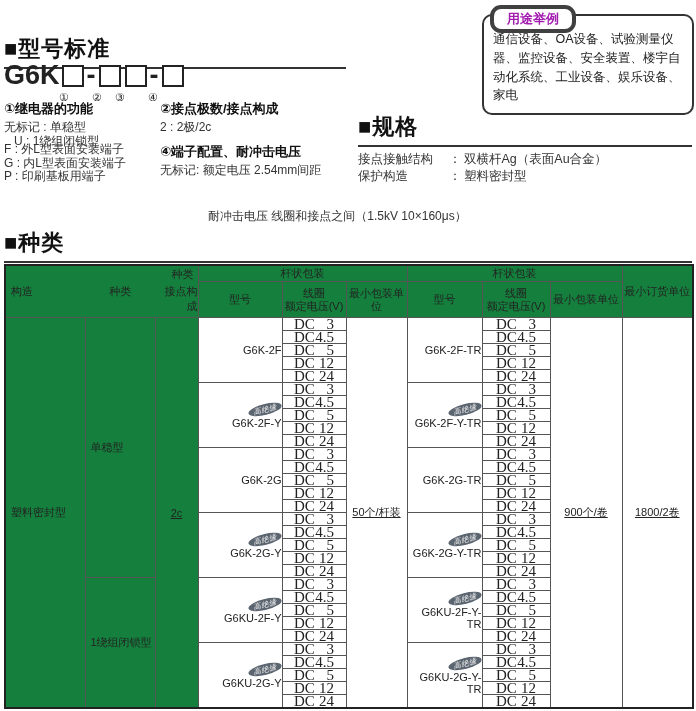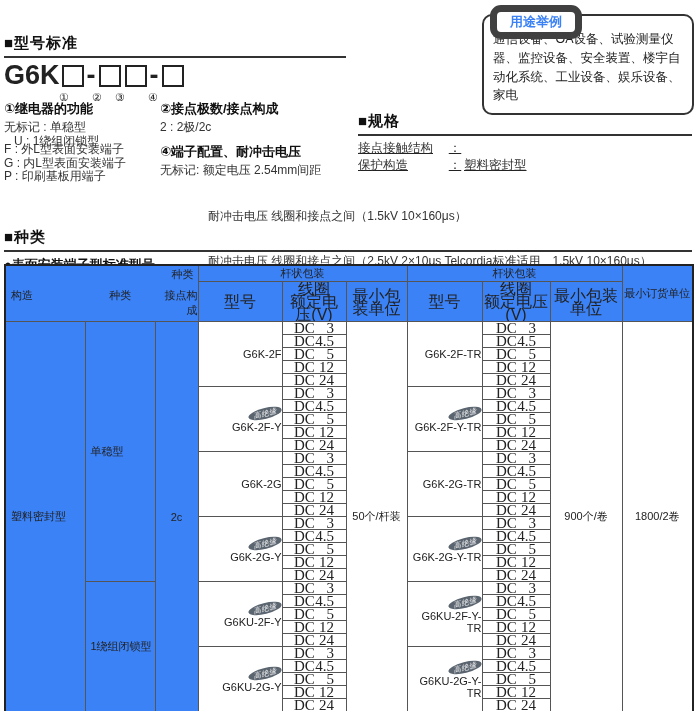--- a/index.html
+++ b/index.html
@@ -4,53 +4,53 @@
 <style>
   html,body{margin:0;padding:0;}
   body{
     width:696px;height:711px;position:relative;background:#ffffff;
     font-family:"Liberation Sans","DejaVu Sans",sans-serif;
     color:#222;overflow:hidden;
     -webkit-font-smoothing:antialiased;
   }
   .abs{position:absolute;}
   
-  .sec-title{font-size:15px;font-weight:bold;color:#111;letter-spacing:1px;
+  .sec-title{font-size:22px;font-weight:bold;color:#111;letter-spacing:1px;
     border-bottom:2px solid #333;padding-bottom:3px;}
   .sub-title{font-size:13px;font-weight:bold;color:#111;}
   
   .code-row{font-size:27px;font-weight:bold;color:#222;display:flex;align-items:center;font-family:"Liberation Sans",sans-serif;}
   .codebox{display:inline-block;width:18px;height:18px;border:2px solid #222;margin:0 2px;background:#fff;}
   .code-dash{margin:0 1px;}
   .code-digits{position:relative;height:14px;font-size:11px;color:#222;font-family:"Liberation Serif",serif;}
   .code-digits span{position:absolute;top:0;width:16px;text-align:center;}
   
   .leg-title{font-size:13px;font-weight:bold;color:#111;margin-bottom:3px;}
   .leg-line{font-size:12px;color:#333;line-height:13.5px;white-space:nowrap;}
   .ind-sm{padding-left:10px;}
   .ind-lg{padding-left:48px;margin-top:32px;}
   
   .usage-box{width:208px;border:2px solid #333;border-radius:10px;background:#fff;}
-  .usage-label{position:absolute;top:-11px;left:6px;background:#fff;border:7px solid #404040;
-    border-radius:11px;padding:1px 13px;font-size:13px;font-weight:bold;color:#3b82f6;}
+  .usage-label{position:absolute;top:-11px;left:6px;background:#fff;border:4px solid #404040;
+    border-radius:11px;padding:1px 13px;font-size:13px;font-weight:bold;color:#a21caf;}
   .usage-text{padding:14px 8px 8px 9px;font-size:12.5px;line-height:1.5;color:#222;}
   
   .spec-line{display:flex;font-size:12.5px;color:#333;line-height:15px;margin-top:2px;}
   .spec-label{width:88px;}
   .spec-colon{width:18px;text-align:center;}
   
   table.kinds{border-collapse:collapse;table-layout:fixed;width:688px;
     border:2px solid #222;font-size:11px;color:#222;}
   table.kinds td,table.kinds th{border:1px solid #555;padding:0;overflow:hidden;
     font-weight:normal;vertical-align:middle;}
-  .gray{background:#3b82f6;}
+  .gray{background:#15803d;}
   .left{text-align:left;padding-left:5px !important;}
-  .center{text-align:center;}
+  .center{text-align:center;text-decoration:underline;}
   .hdr-top{height:15px;text-align:center;font-size:11px;}
-  .hdr-2{height:36px;text-align:center;font-size:16px;line-height:13px;}
+  .hdr-2{height:36px;text-align:center;font-size:11px;line-height:13px;}
   .corner-cell{position:relative;}
   .corner-kind{position:absolute;top:1px;right:4px;font-size:11px;}
   .corner-bottom{position:absolute;bottom:3px;left:0;width:100%;display:flex;}
   .cb-kouzou{width:80px;text-align:left;padding-left:5px;box-sizing:border-box;}
   .cb-shurui{width:70px;text-align:center;}
   .cb-setten{width:43px;text-align:right;}
   tr.body-row{height:13px;}
   .model-cell{text-align:right;padding-left:4px !important;vertical-align:middle;background:#fff;}
   .model-name{font-size:11px;color:#222;line-height:12px;}
   .badge{display:inline-flex;align-items:center;justify-content:center;
@@ -102,34 +102,34 @@
 
 <div class="abs" style="left:160px;top:100px;">
   <div class="leg-title">②接点极数/接点构成</div>
   <div class="leg-line">2 : 2极/2c</div>
 </div>
 
 <div class="abs" style="left:160px;top:143px;">
   <div class="leg-title">④端子配置、耐冲击电压</div>
   <div class="leg-line">无标记: 额定电压  2.54mm间距</div>
   <div class="leg-line ind-lg">耐冲击电压  线圈和接点之间（1.5kV 10×160μs）</div>
-  <div class="leg-line ind-lg">耐冲击电压  线圈和接点之间（2.5kV 2×10μs Telcordia标准适用、1.5kV 10×160μs）</div>
 </div>
 
 <div class="abs usage-box" style="left:482px;top:14px;">
   <div class="usage-label">用途举例</div>
   <div class="usage-text">通信设备、OA设备、试验测量仪器、监控设备、安全装置、楼宇自动化系统、工业设备、娱乐设备、家电</div>
 </div>
 
 <div class="abs" style="left:358px;top:112px;width:334px;">
   <div class="sec-title">■规格</div>
-  <div style="margin-top:5px;text-decoration:underline;">
+  <div style="margin-top:5px;">
     <div class="spec-line">
       <span class="spec-label">接点接触结构</span>
       <span class="spec-colon">：</span>
+      <span>双横杆Ag（表面Au合金）</span>
     </div>
     <div class="spec-line">
       <span class="spec-label">保护构造</span>
       <span class="spec-colon">：</span>
       <span>塑料密封型</span>
     </div>
   </div>
 </div>
 
 <div class="abs" style="left:4px;top:228px;width:688px;">

